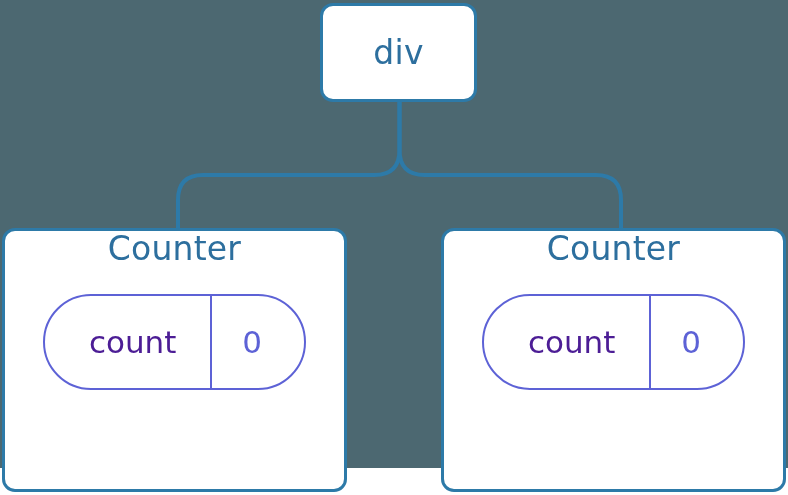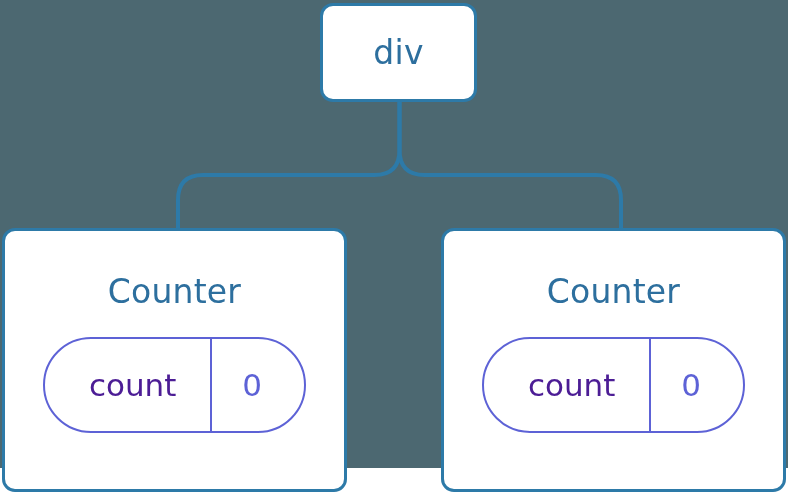--- a/index.html
+++ b/index.html
@@ -60,21 +60,20 @@
     top: 228px;
     width: 345px;
     height: 264px;
   }
   .counter-inner {
     width: 100%;
     height: 100%;
     display: flex;
     flex-direction: column;
     align-items: center;
-    padding-top: 43px;
     box-sizing: border-box;
   }
   .counter-title {
     color: #2d6f9e;
     font-size: 33px;
     font-weight: 400;
     line-height: 1.1;
     letter-spacing: 0.2px;
   }
   .state-pill {

